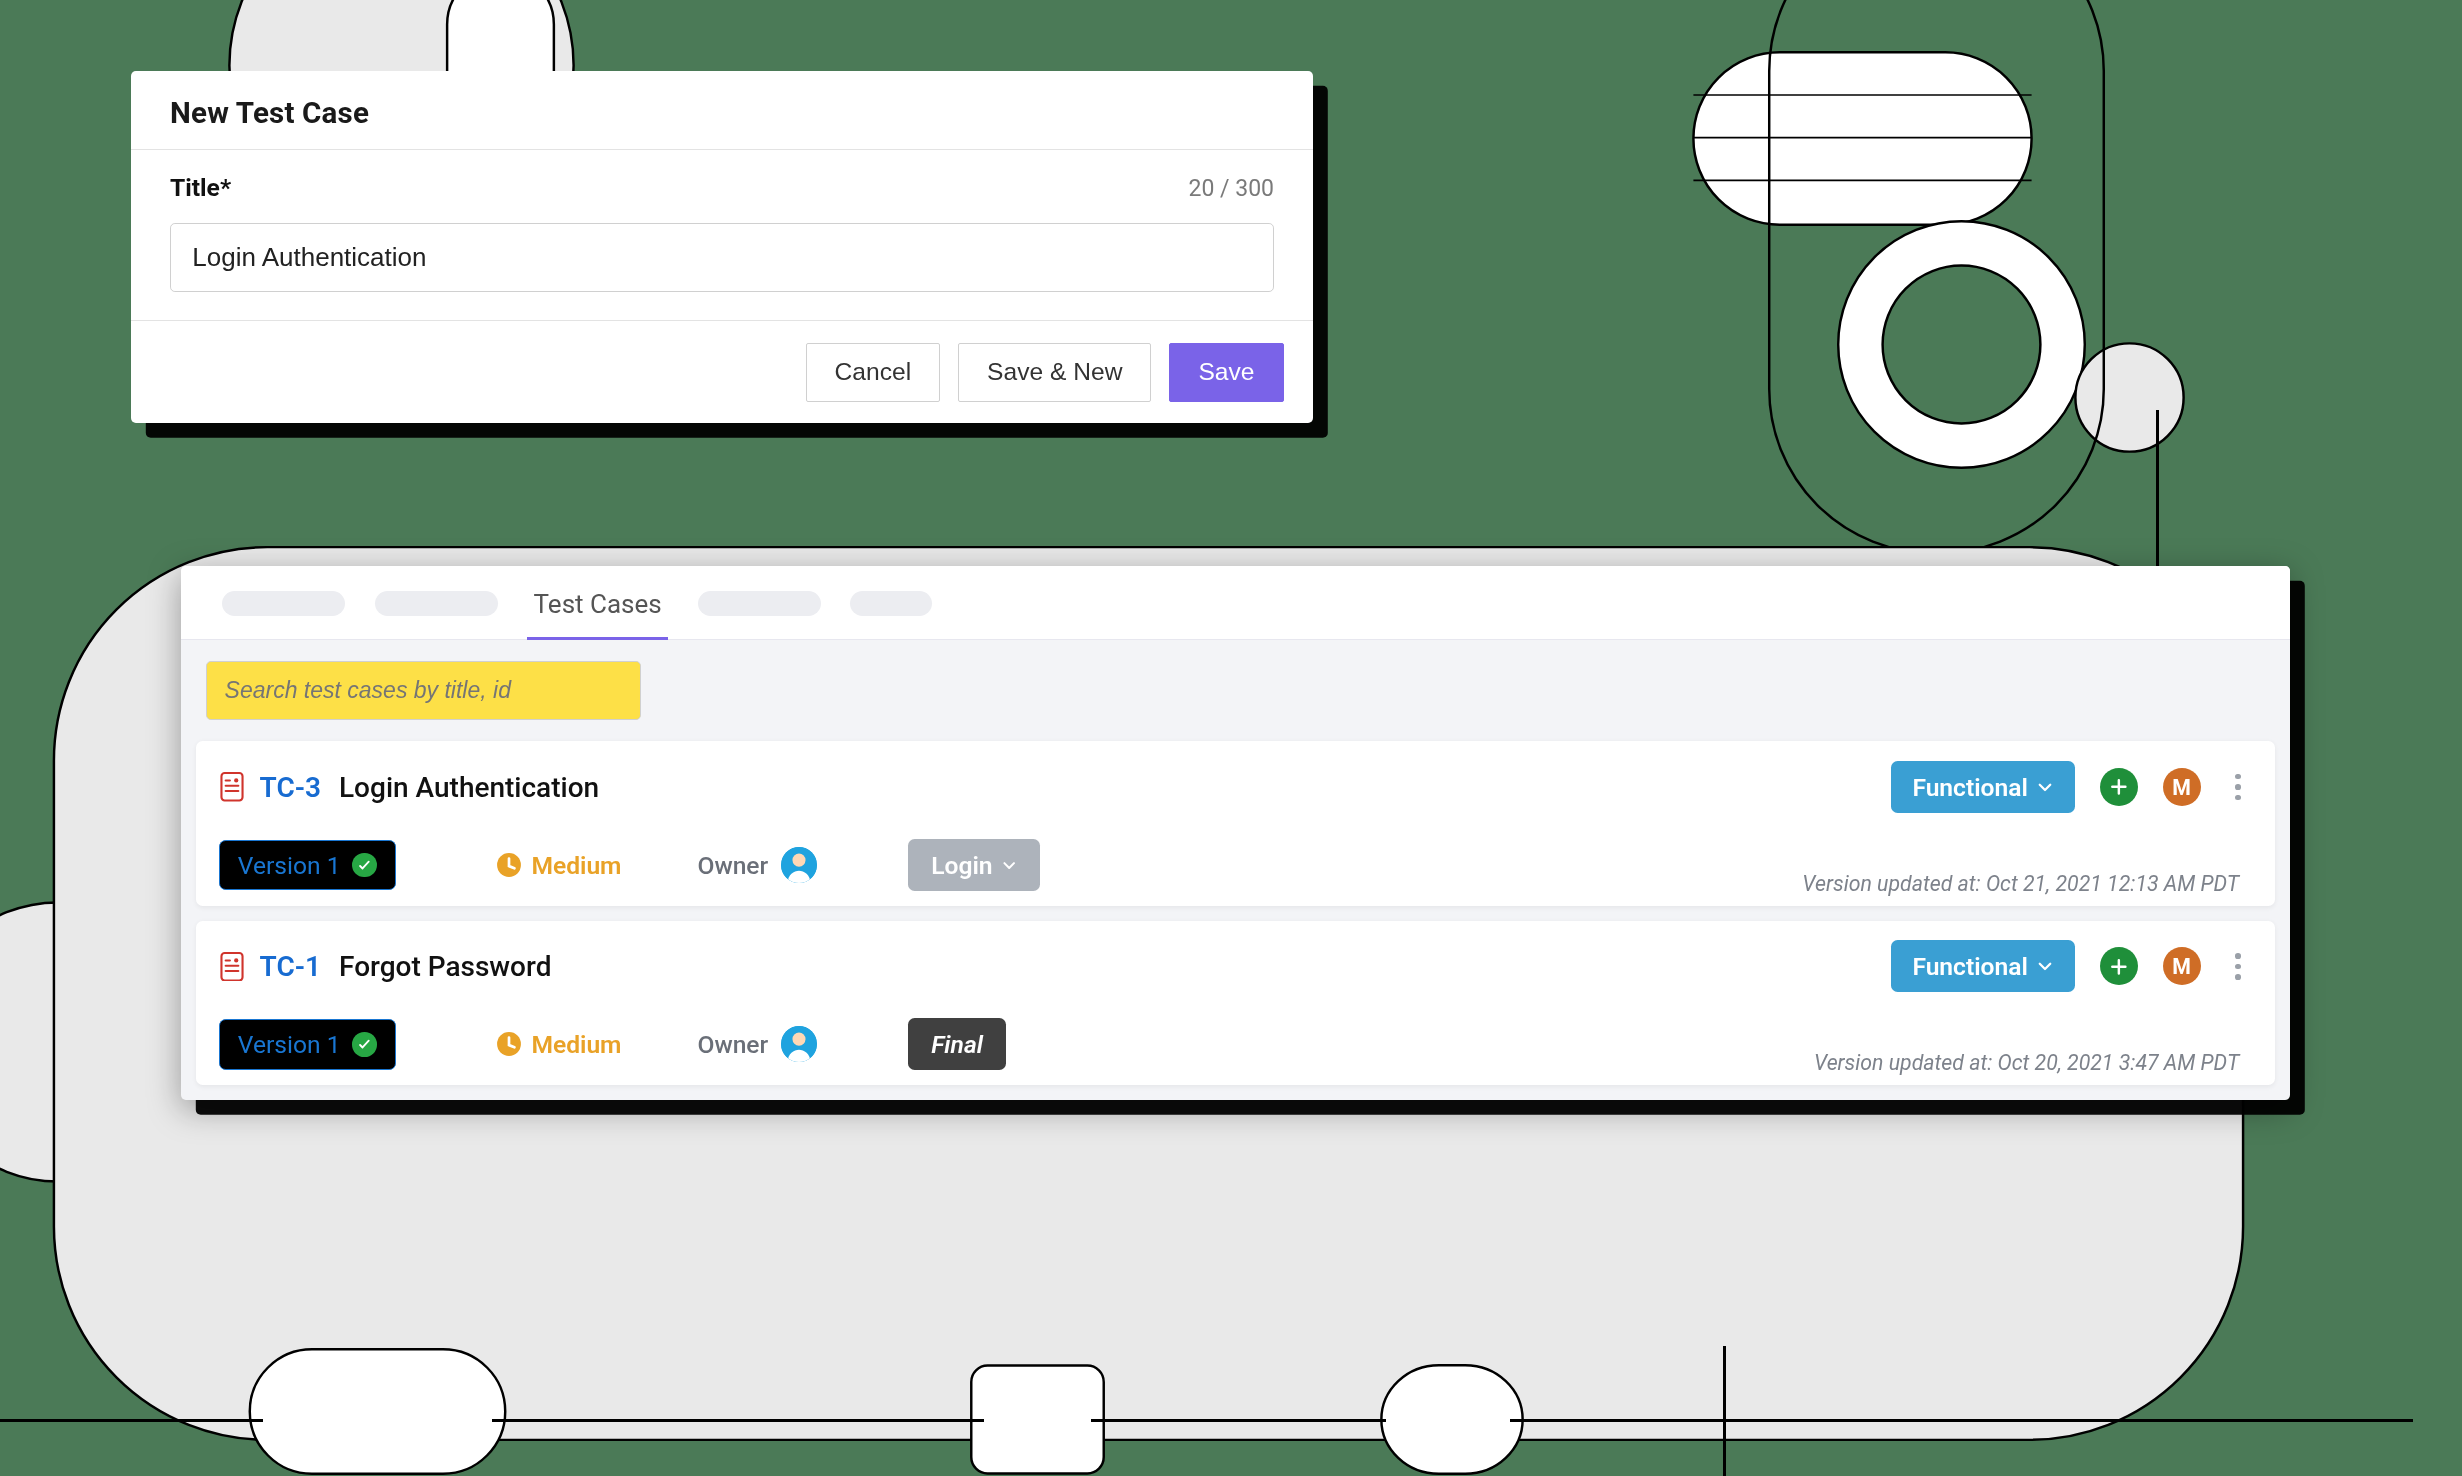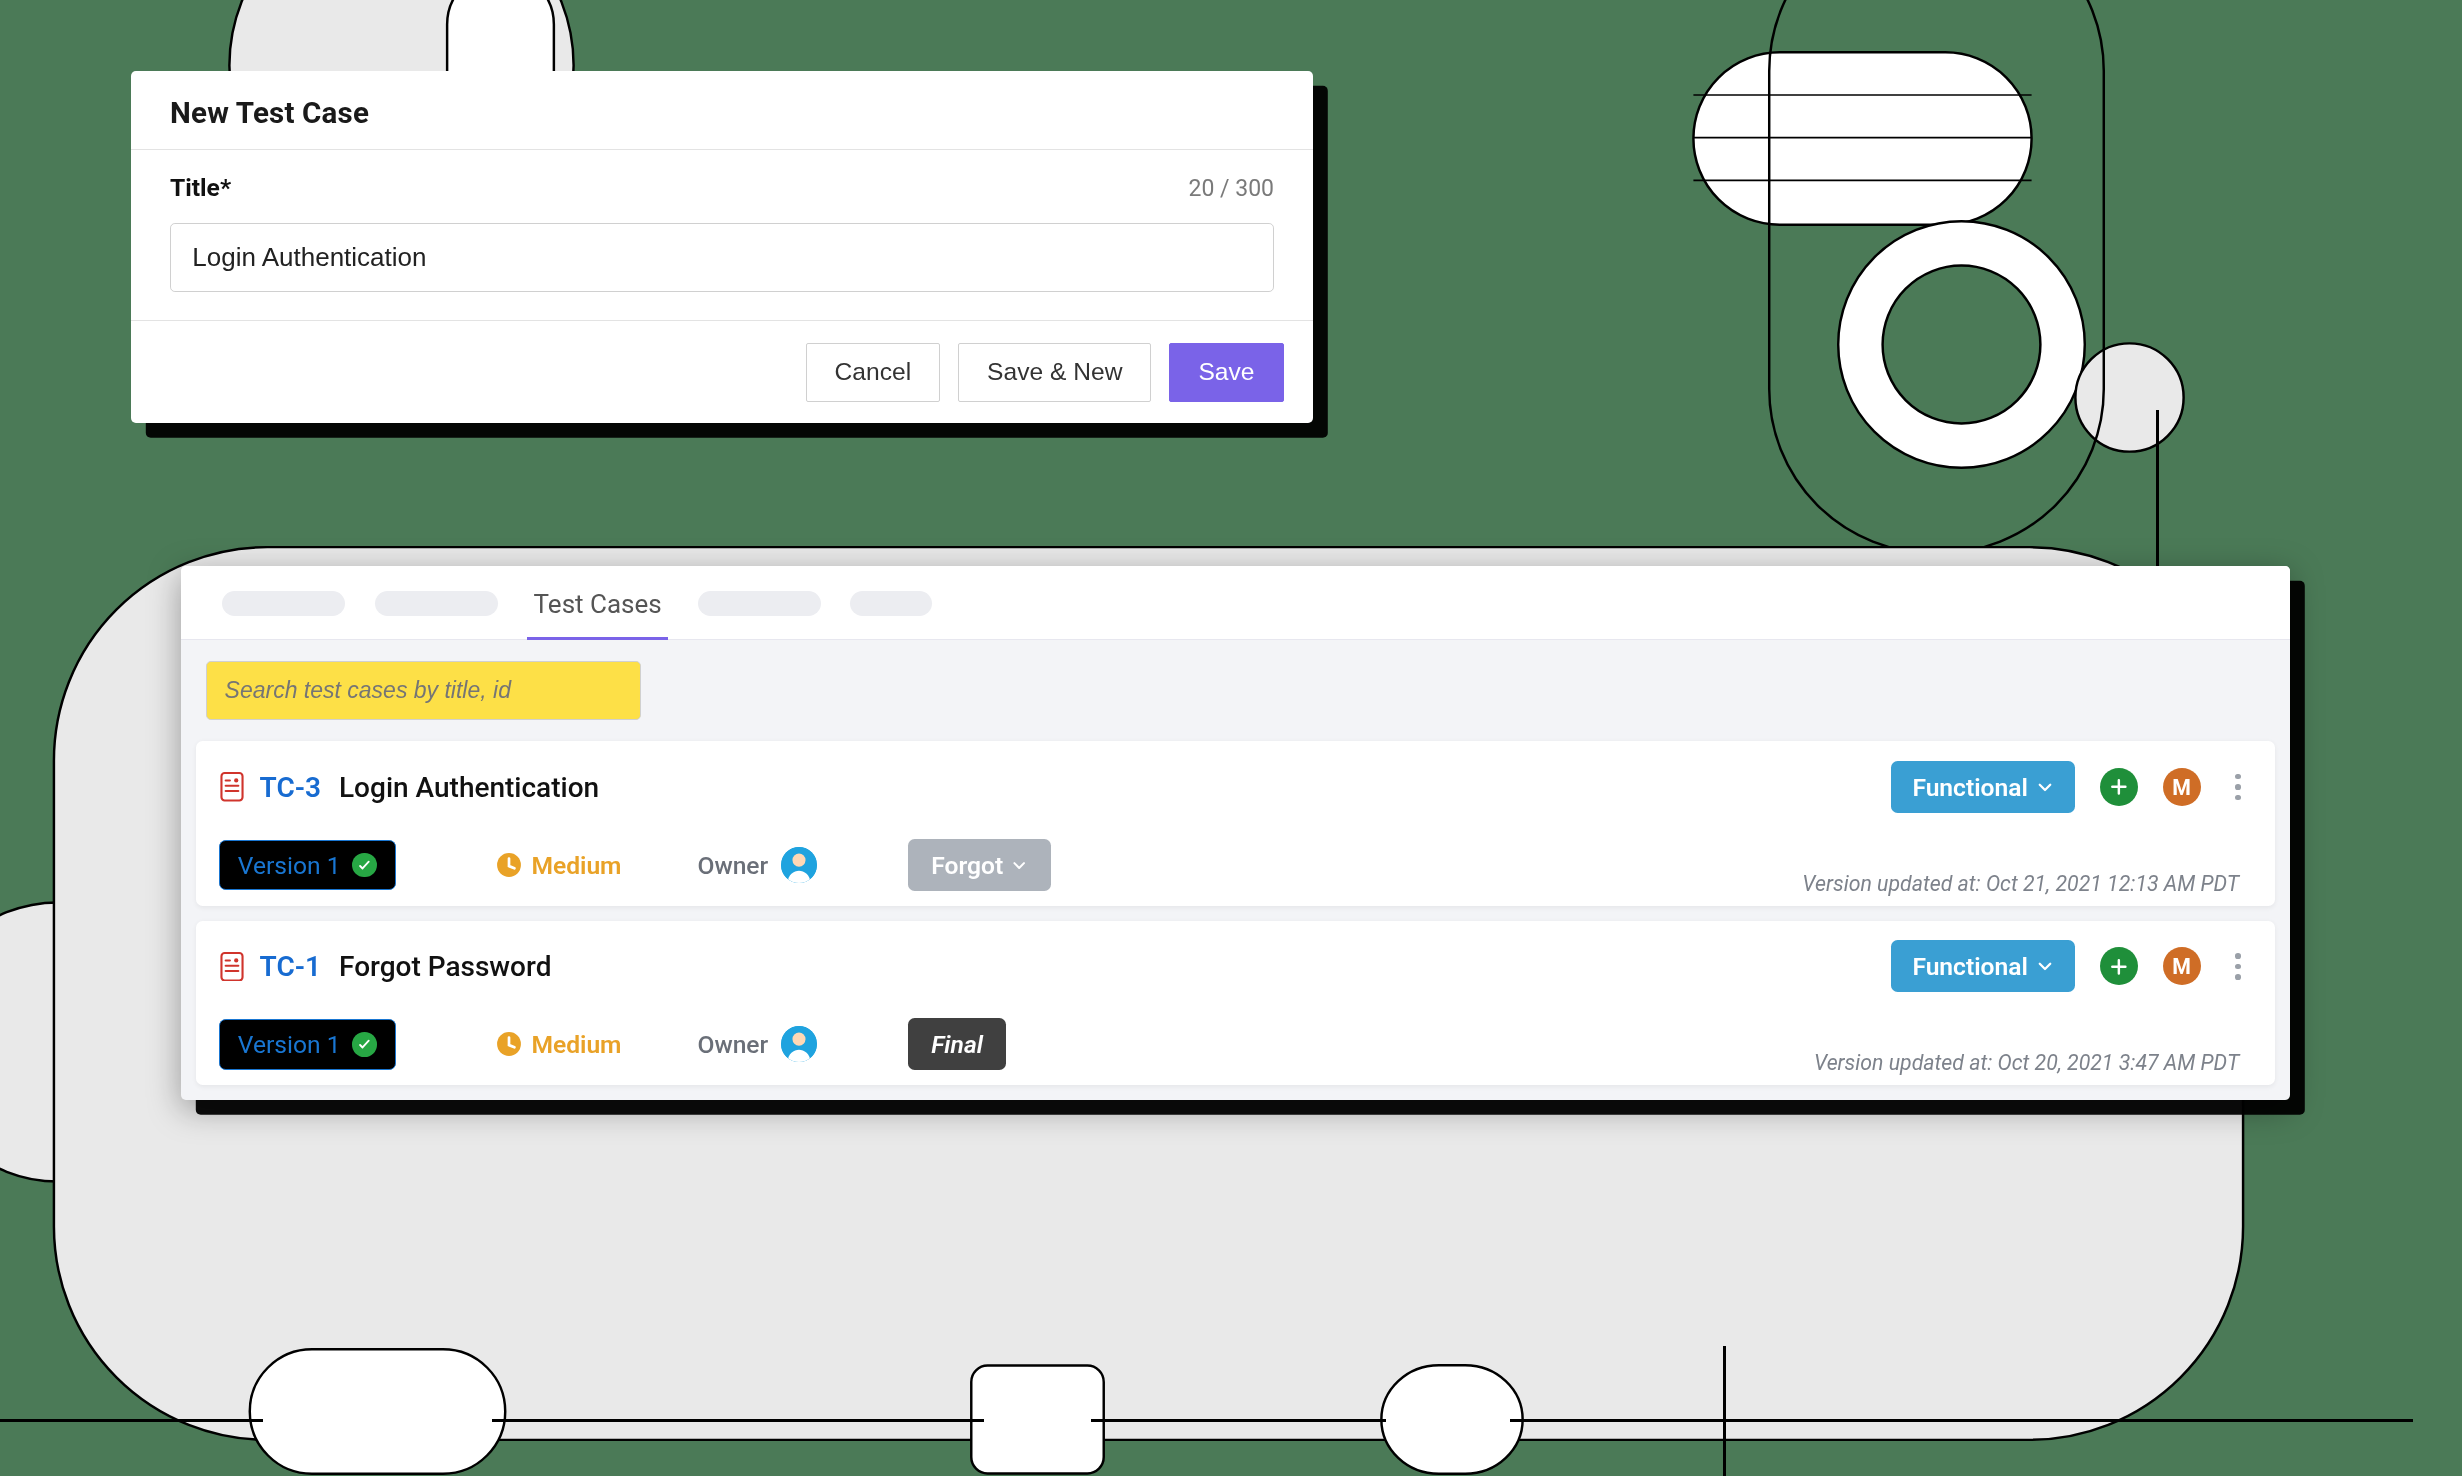--- a/index.html
+++ b/index.html
@@ -269,21 +269,21 @@
         <span class="owner-label">Owner</span>
         <span class="avatar">
           <svg width="36" height="36" viewBox="0 0 44 44">
               <circle cx="22" cy="22" r="22" fill="#1fa3df"></circle>
               <circle cx="22" cy="16" r="8" fill="#ffd8b5"></circle>
               <path d="M8 44c0-10 8-15 14-15s14 5 14 15" fill="#fff"></path>
             </svg>
         </span>
       </span>
       <span class="status-chip status-draft">
-        <span>Forgot</span>
+        <span>Login</span>
         <svg class="chev" width="16.4" height="16.4" viewBox="0 0 24 24">
             <path d="M5 9l7 7 7-7" fill="none" stroke="#fff" stroke-width="3" stroke-linecap="round" stroke-linejoin="round"></path>
           </svg>
       </span>
       <span class="updated">
         <span>Version updated at:</span> <span>Oct 21, 2021 12:13 AM PDT</span>
       </span>
     </div>
   </div>
 

